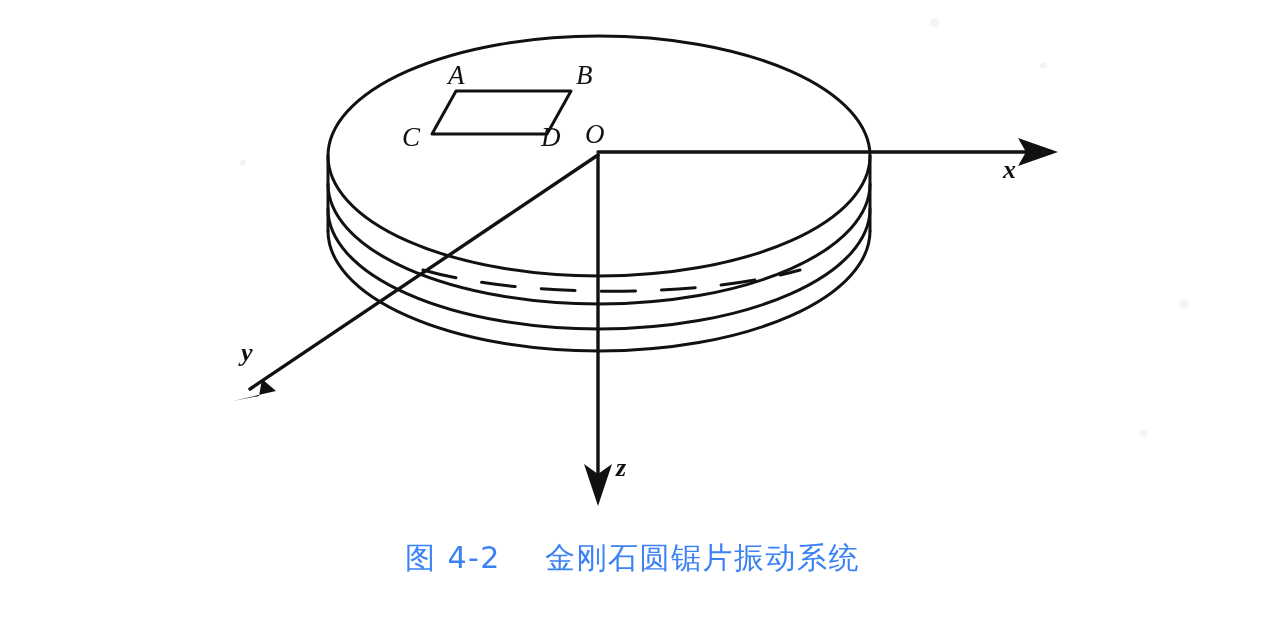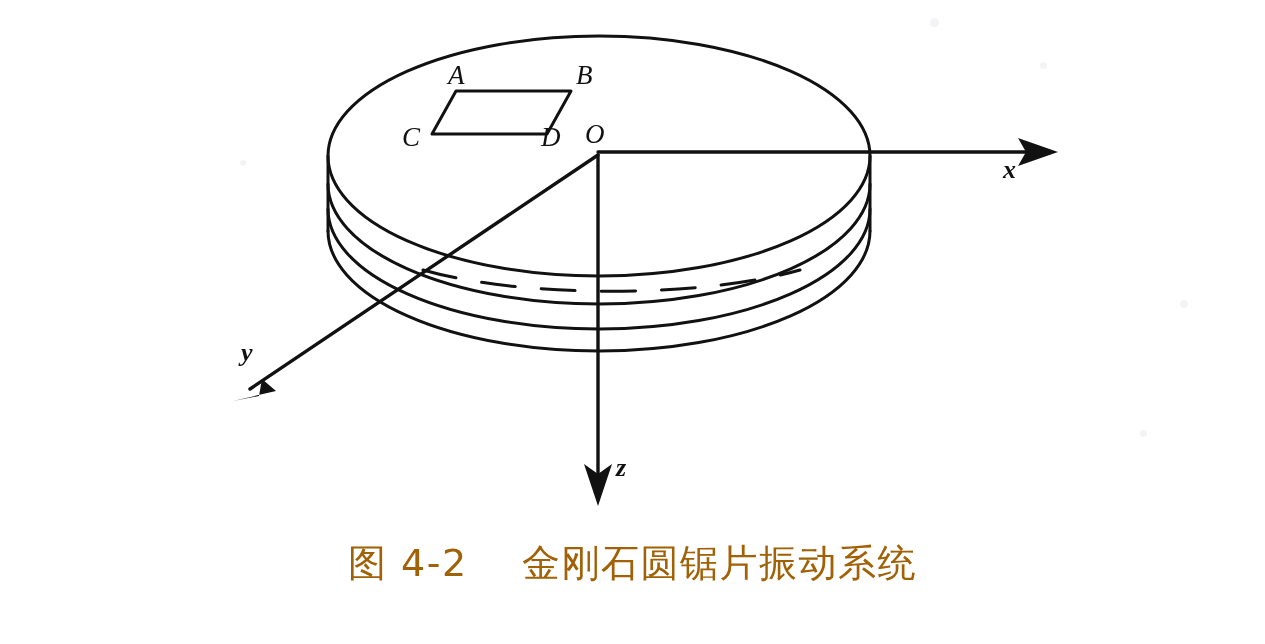--- a/index.html
+++ b/index.html
@@ -56,22 +56,22 @@
   .pt-label { font-size: 27px; }
   .axis-label { font-size: 26px; font-weight: 600; }
 
   #caption {
     position: absolute;
     left: 0;
     top: 538px;
     width: 1265px;
     text-align: center;
     font-family: "DejaVu Sans", "Liberation Sans", sans-serif;
-    font-size: 38px;
-    color: #a16207;
+    font-size: 30px;
+    color: #3b82f6;
     letter-spacing: 1.5px;
     white-space: pre;
     user-select: none;
   }
   .speck {
     position: absolute;
     background: #f4f4f6;
     border-radius: 50%;
     pointer-events: none;
   }

